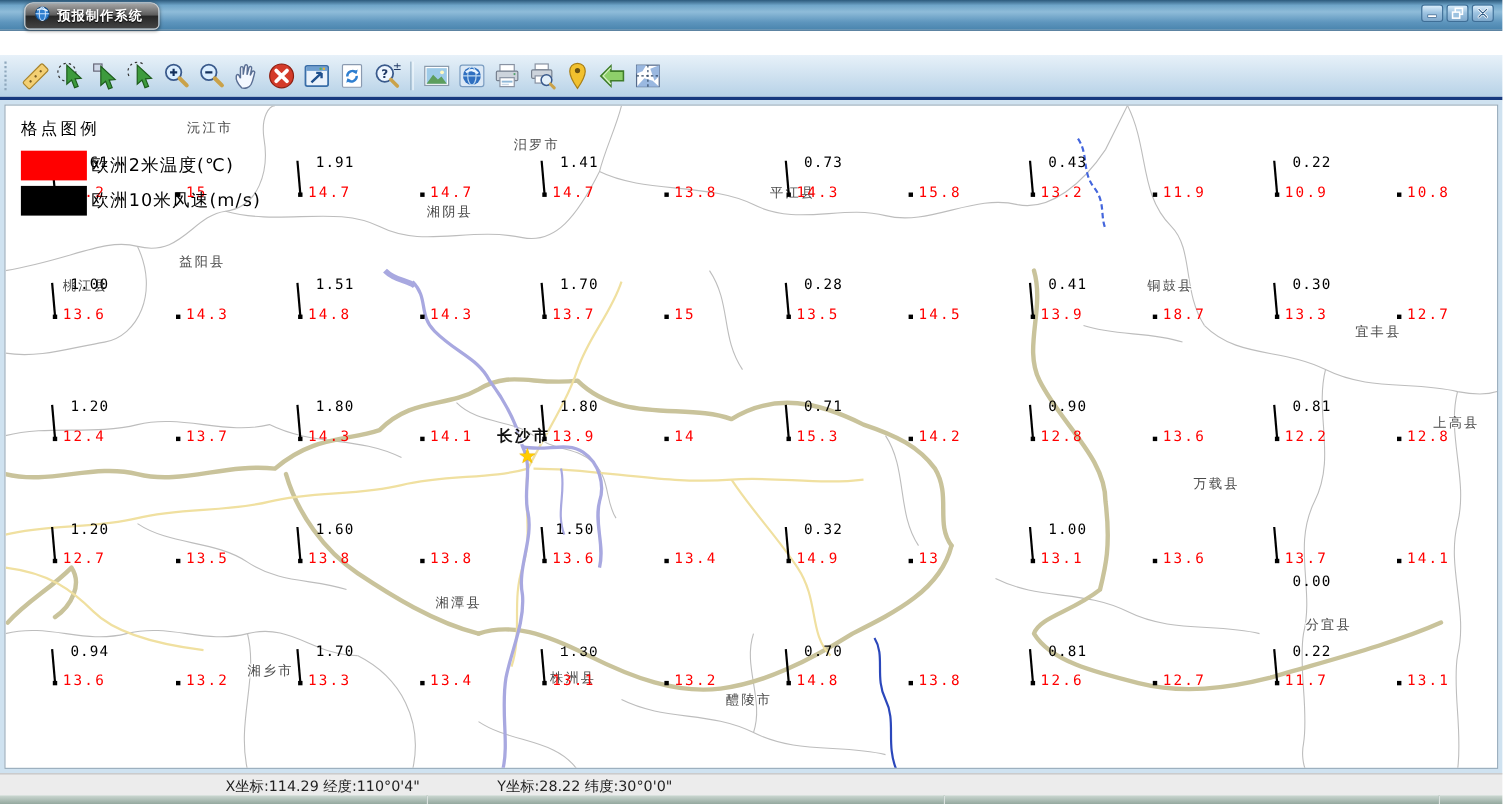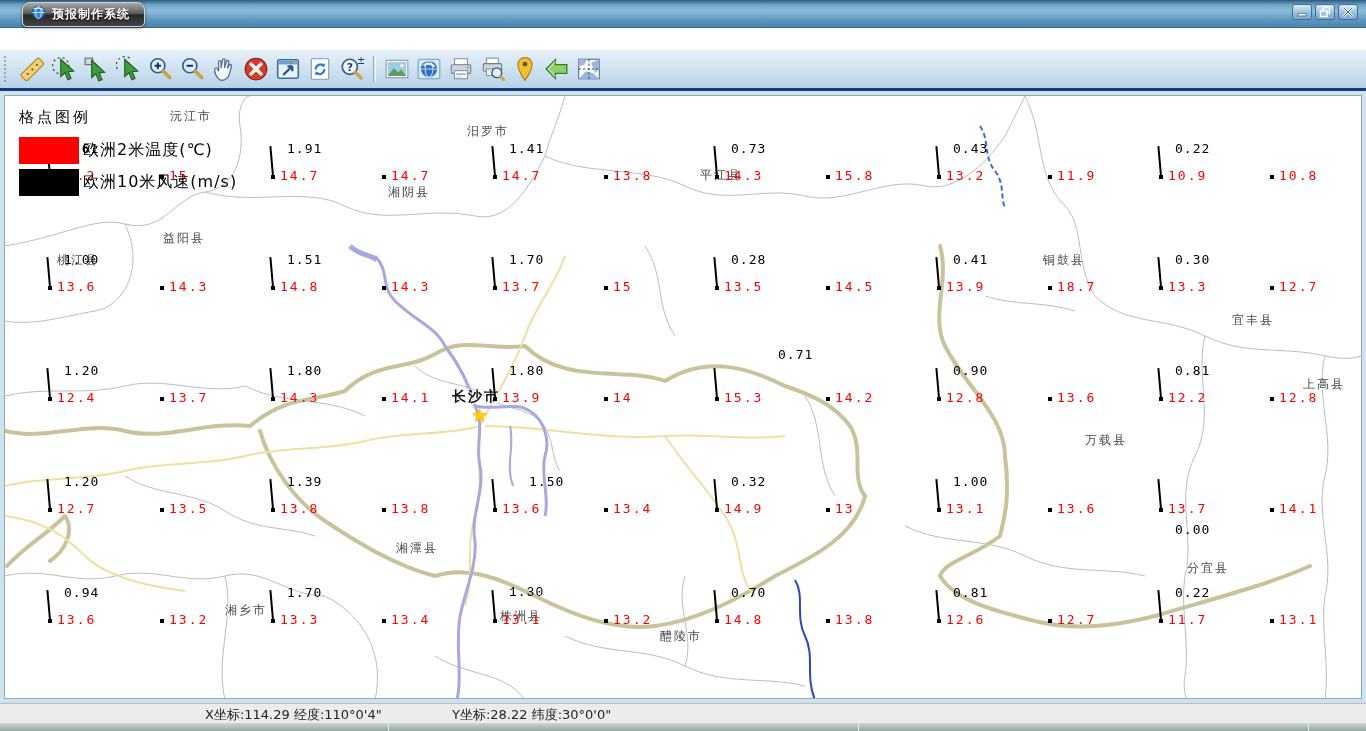--- a/index.html
+++ b/index.html
@@ -311,21 +311,21 @@
       </svg>
 
       <div id="overlay">
           <span class="map-label" style="left: 165px; top: 12px;">沅江市</span>
           <span class="map-label" style="left: 462px; top: 27px;">汨罗市</span>
           <span class="map-label" style="left: 383px; top: 88px;">湘阴县</span>
           <span class="map-label" style="left: 695px; top: 71px;">平江县</span>
           <span class="map-label" style="left: 158px; top: 134px;">益阳县</span>
           <span class="map-label" style="left: 52px; top: 156px;">桃江县</span>
           <span class="map-label" style="left: 1038px; top: 156px;">铜鼓县</span>
-          <span class="map-label" style="left: 1227px; top: 216px; font-family: Liberation Serif, serif;">宜丰县</span>
+          <span class="map-label" style="left: 1227px; top: 197px; font-family: Liberation Serif, serif;">宜丰县</span>
           <span class="map-label" style="left: 1298px; top: 280px;">上高县</span>
           <span class="map-label" style="left: 1080px; top: 336px;">万载县</span>
           <span class="map-label" style="left: 1182px; top: 464px;">分宜县</span>
           <span class="map-label" style="left: 391px; top: 444px;">湘潭县</span>
           <span class="map-label" style="left: 220px; top: 506px;">湘乡市</span>
           <span class="map-label" style="left: 495px; top: 512px;">株洲县</span>
           <span class="map-label" style="left: 655px; top: 532px;">醴陵市</span>
           <span class="city-label" style="left: 447px; top: 292px;">长沙市</span>
           <span class="city-star" style="left: 466px; top: 310px;">★</span>
           <div class="gp-dot" style="left: 43px; top: 79px;"></div>
@@ -414,21 +414,21 @@
           <span class="gp-temp" style="left: 386px; top: 294px;">14.1</span>
           <div class="gp-dot" style="left: 488px; top: 301px;"></div>
           <span class="gp-temp" style="left: 497px; top: 294px;">13.9</span>
           <div class="gp-barb" style="left: 489px; top: 272px;"></div>
           <span class="gp-wind" style="left: 504px; top: 267px;">1.80</span>
           <div class="gp-dot" style="left: 599px; top: 301px;"></div>
           <span class="gp-temp" style="left: 608px; top: 294px;">14</span>
           <div class="gp-dot" style="left: 710px; top: 301px;"></div>
           <span class="gp-temp" style="left: 719px; top: 294px;">15.3</span>
           <div class="gp-barb" style="left: 711px; top: 272px;"></div>
-          <span class="gp-wind" style="left: 726px; top: 251px; margin-left: 47px;">0.71</span>
+          <span class="gp-wind" style="left: 726px; top: 267px;">0.71</span>
           <div class="gp-dot" style="left: 821px; top: 301px;"></div>
           <span class="gp-temp" style="left: 830px; top: 294px;">14.2</span>
           <div class="gp-dot" style="left: 932px; top: 301px;"></div>
           <span class="gp-temp" style="left: 941px; top: 294px;">12.8</span>
           <div class="gp-barb" style="left: 933px; top: 272px;"></div>
           <span class="gp-wind" style="left: 948px; top: 267px;">0.90</span>
           <div class="gp-dot" style="left: 1043px; top: 301px;"></div>
           <span class="gp-temp" style="left: 1052px; top: 294px;">13.6</span>
           <div class="gp-dot" style="left: 1154px; top: 301px;"></div>
           <span class="gp-temp" style="left: 1163px; top: 294px;">12.2</span>
@@ -438,27 +438,27 @@
           <span class="gp-temp" style="left: 1274px; top: 294px;">12.8</span>
           <div class="gp-dot" style="left: 43px; top: 412px;"></div>
           <span class="gp-temp" style="left: 52px; top: 405px;">12.7</span>
           <div class="gp-barb" style="left: 44px; top: 383px;"></div>
           <span class="gp-wind" style="left: 59px; top: 378px;">1.20</span>
           <div class="gp-dot" style="left: 155px; top: 412px;"></div>
           <span class="gp-temp" style="left: 164px; top: 405px;">13.5</span>
           <div class="gp-dot" style="left: 266px; top: 412px;"></div>
           <span class="gp-temp" style="left: 275px; top: 405px;">13.8</span>
           <div class="gp-barb" style="left: 267px; top: 383px;"></div>
-          <span class="gp-wind" style="left: 282px; top: 378px;">1.39</span>
+          <span class="gp-wind" style="left: 282px; top: 378px;">1.60</span>
           <div class="gp-dot" style="left: 377px; top: 412px;"></div>
           <span class="gp-temp" style="left: 386px; top: 405px;">13.8</span>
           <div class="gp-dot" style="left: 488px; top: 412px;"></div>
           <span class="gp-temp" style="left: 497px; top: 405px;">13.6</span>
           <div class="gp-barb" style="left: 489px; top: 383px;"></div>
-          <span class="gp-wind" style="left: 524px; top: 378px;">1.50</span>
+          <span class="gp-wind" style="left: 500px; top: 378px;">1.50</span>
           <div class="gp-dot" style="left: 599px; top: 412px;"></div>
           <span class="gp-temp" style="left: 608px; top: 405px;">13.4</span>
           <div class="gp-dot" style="left: 710px; top: 412px;"></div>
           <span class="gp-temp" style="left: 719px; top: 405px;">14.9</span>
           <div class="gp-barb" style="left: 711px; top: 383px;"></div>
           <span class="gp-wind" style="left: 726px; top: 378px;">0.32</span>
           <div class="gp-dot" style="left: 821px; top: 412px;"></div>
           <span class="gp-temp" style="left: 830px; top: 405px;">13</span>
           <div class="gp-dot" style="left: 932px; top: 412px;"></div>
           <span class="gp-temp" style="left: 941px; top: 405px;">13.1</span>

